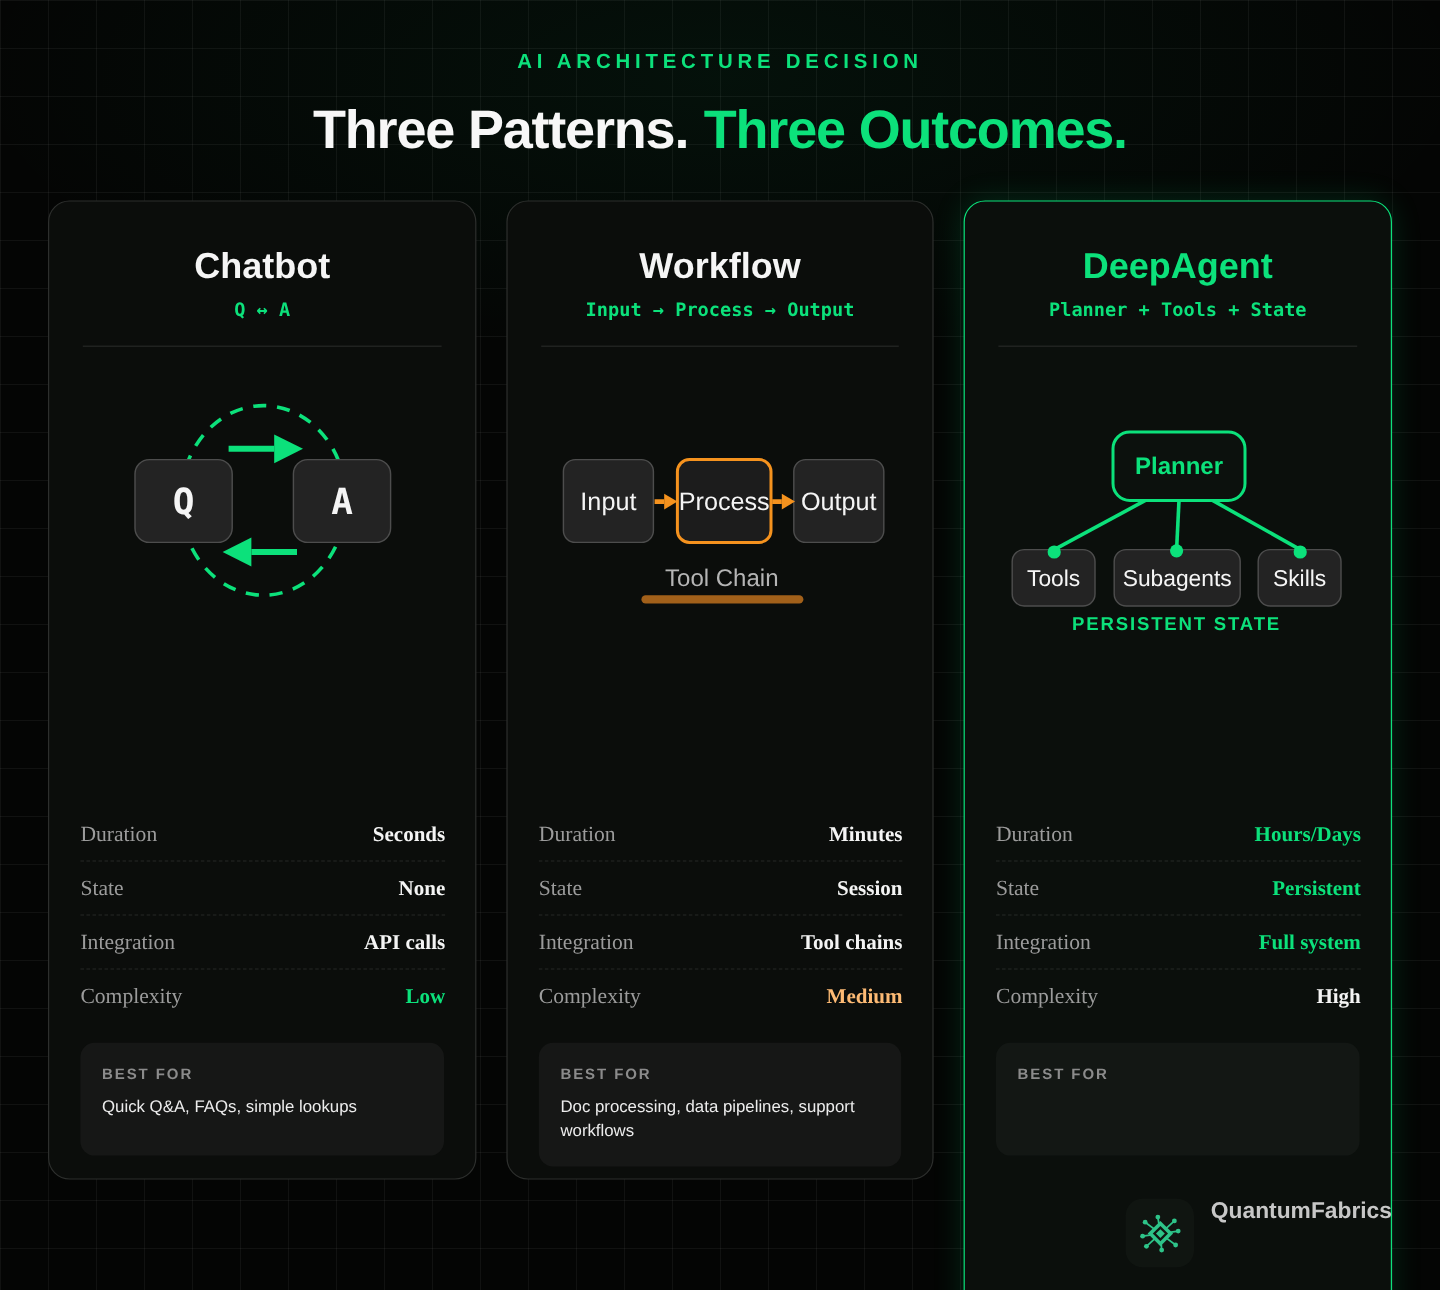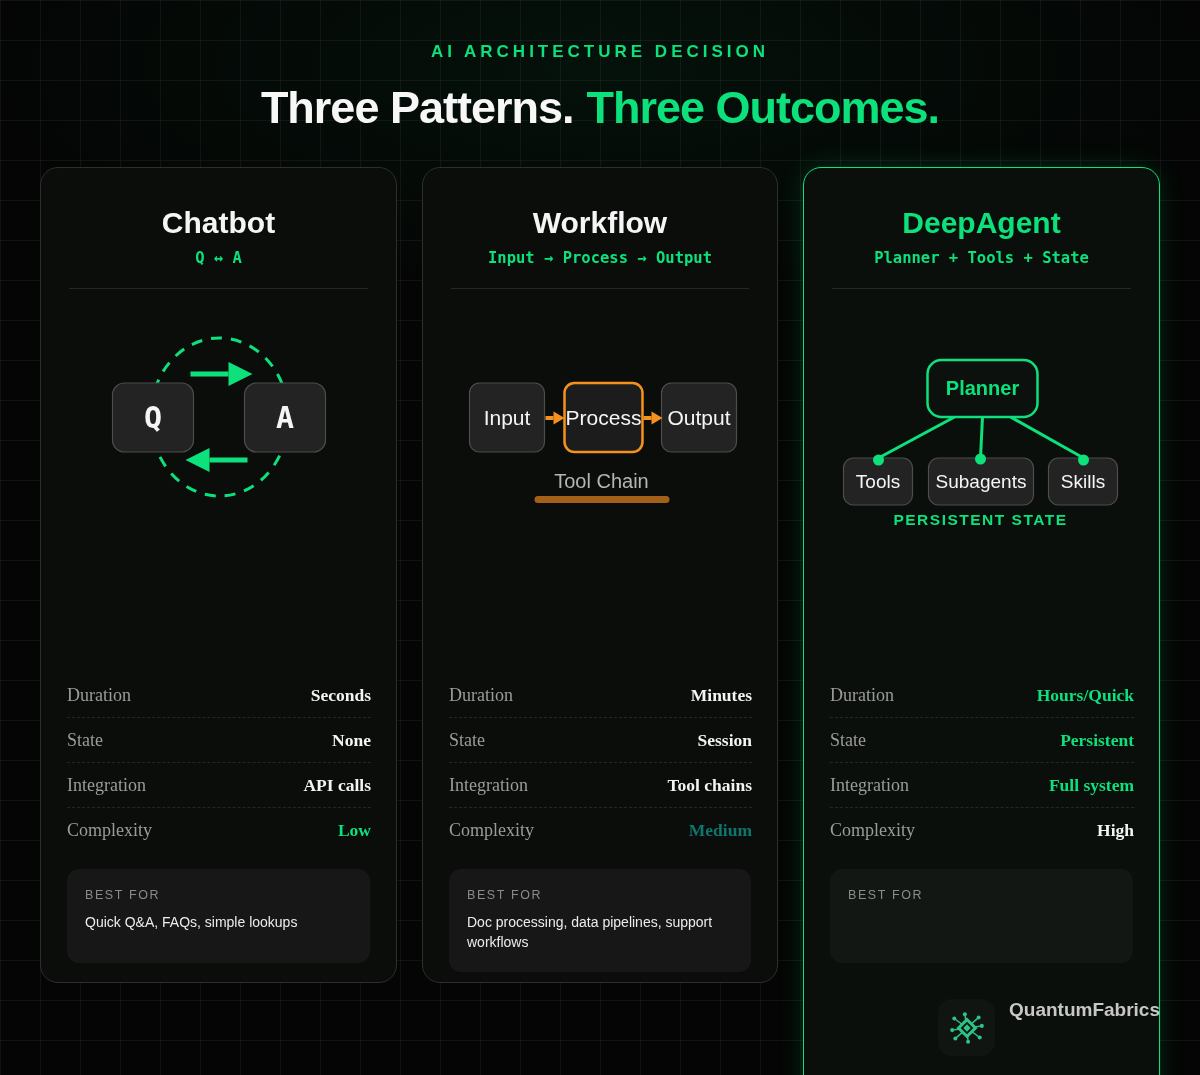--- a/index.html
+++ b/index.html
@@ -41,26 +41,26 @@
   .diagram{height:384px;position:relative;}
   .diagram svg{position:absolute;top:0;left:50%;transform:translateX(-50%);}
 
   .stats{padding:0 25px 0 26px;font-family:Liberation Serif, serif;}
   .stat-row{height:44px;display:flex;align-items:center;justify-content:space-between;
     border-bottom:1px dashed rgba(255,255,255,0.11);}
   .stat-row:last-child{border-bottom:none;}
   .stat-label{font-size:18px;color:#9b9b9b;}
   .stat-value{font-size:17.5px;font-weight:700;color:#f4f4f4;}
   .stat-value.hl-green{color:#0ce17b;}
-  .stat-value.hl-orange{color:#0f766e;}
+  .stat-value.hl-orange{color:#fdba74;}
 
   .bestfor{margin:17px 26px 0;background:#161716;border-radius:12px;
     padding:19px 18px;min-height:56px;box-sizing:content-box;}
   .card.c3 .bestfor{background:#14181520;background:#131714;}
-  .bestfor-label{font-size:12.5px;font-weight:400;letter-spacing:1.6px;color:#8b8b8b;}
+  .bestfor-label{font-size:12.5px;font-weight:700;letter-spacing:1.6px;color:#8b8b8b;}
   .bestfor-text{margin-top:10px;font-size:14px;line-height:1.45;color:#ececec;}
 
   .brand{position:absolute;top:999px;right:40px;display:flex;align-items:flex-start;gap:14px;padding-left:33px;}
   .brand-badge{width:57px;height:57px;border-radius:14px;background:#101511;
     display:flex;align-items:center;justify-content:center;}
   .brand-name{font-size:19px;font-weight:700;color:#c7c7c7;}
 
   .svg-node{fill:#232323;stroke:#4d4d4d;stroke-width:1.2;}
   .svg-node-text{font-family:"Liberation Sans",sans-serif;fill:#f5f5f5;text-anchor:middle;}
   .svg-mono{font-family:"DejaVu Sans Mono",monospace;fill:#f5f5f5;font-weight:bold;text-anchor:middle;}
@@ -180,21 +180,21 @@
         <circle cx="260" cy="171" r="5.5" class="svg-green-fill"></circle>
         <text x="54.5" y="199" class="svg-node-text" font-size="19">Tools</text>
         <text x="157.5" y="199" class="svg-node-text" font-size="19">Subagents</text>
         <text x="259.5" y="199" class="svg-node-text" font-size="19">Skills</text>
         <text x="157" y="236" font-size="15.5" font-weight="bold" letter-spacing="1.5" class="svg-node-text" style="fill:#0ce17b">PERSISTENT STATE</text>
       </svg>
     </div>
     <div class="stats">
       <div class="stat-row">
         <span class="stat-label">Duration</span>
-        <span class="stat-value hl-green">Hours/Quick</span>
+        <span class="stat-value hl-green">Hours/Days</span>
       </div>
       <div class="stat-row">
         <span class="stat-label">State</span>
         <span class="stat-value hl-green">Persistent</span>
       </div>
       <div class="stat-row">
         <span class="stat-label">Integration</span>
         <span class="stat-value hl-green">Full system</span>
       </div>
       <div class="stat-row">

